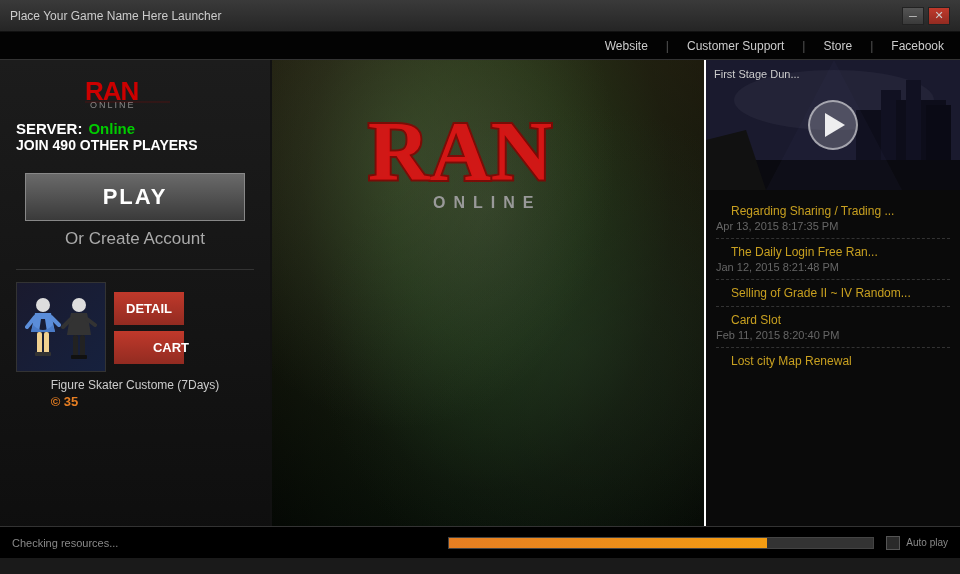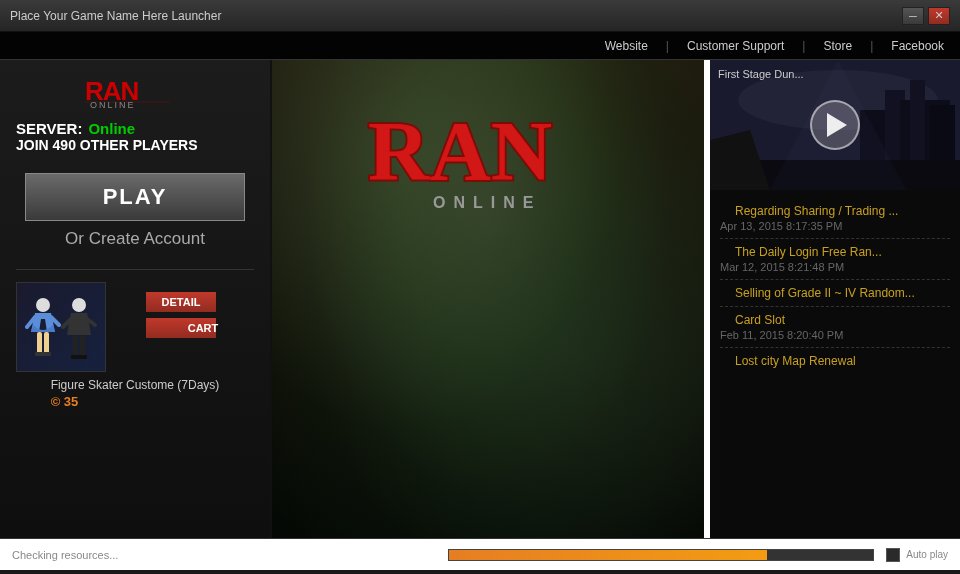--- a/index.html
+++ b/index.html
@@ -199,29 +199,28 @@
     }
 
     .item-controls {
       display: flex;
       flex-direction: column;
       gap: 6px;
       padding-top: 10px;
     }
     .item-btn {
       width: 70px;
-      height: 20px;
-      font-size: 11px;
+      height: 33px;
+      font-size: 13px;
       font-weight: bold;
       cursor: pointer;
       display: flex;
       align-items: center;
       justify-content: center;
       border: none;
-      margin-left: 32px;
     }
     .detail-btn {
       background: linear-gradient(to bottom, #c0392b, #922b21);
       color: #fff;
     }
     .cart-btn {
       background: linear-gradient(to bottom, #c0392b, #922b21);
       color: #fff;
       padding-left: 44px;
     }
@@ -272,21 +271,21 @@
       z-index: 2;
     }
 
     
     .right-panel {
       width: 256px;
       min-width: 256px;
       background: rgba(10,10,10,0.95);
       display: flex;
       flex-direction: column;
-      border-left: 6px solid #ffffff;
+      border-left: 2px solid #ffffff;
     }
 
     
     .video-thumb {
       width: 100%;
       height: 130px;
       background: linear-gradient(135deg, #1a1a2e, #2d2d5e, #3a2a1a);
       position: relative;
       display: flex;
       align-items: center;
@@ -355,28 +354,28 @@
     .news-item-date {
       color: #666;
       font-size: 11px;
       margin-top: 2px;
     }
 
     
     .status-bar {
       width: 100%;
       height: 32px;
-      background: #ffffff;
+      background: #000000;
       border-top: 1px solid #333;
       display: flex;
       align-items: center;
       padding: 0 12px;
       gap: 12px;
       position: absolute;
-      bottom: 4px;
+      bottom: 16px;
       left: 0;
     }
     .status-text {
       color: #888;
       font-size: 11px;
       flex: 1;
     }
     .progress-container {
       flex: 1;
       max-width: 500px;
@@ -552,21 +551,21 @@
 
     <div class="news-section">
 
       <div class="news-item">
         <div class="news-item-title">Regarding Sharing / Trading ...</div>
         <div class="news-item-date">Apr 13, 2015 8:17:35 PM</div>
       </div>
 
       <div class="news-item">
         <div class="news-item-title">The Daily Login Free Ran...</div>
-        <div class="news-item-date">Mar 12, 2015 8:21:48 PM</div>
+        <div class="news-item-date">Jan 12, 2015 8:21:48 PM</div>
       </div>
 
       <div class="news-item">
         <div class="news-item-title">Selling of Grade II ~ IV Random...</div>
       </div>
 
       <div class="news-item">
         <div class="news-item-title">Card Slot</div>
         <div class="news-item-date">Feb 11, 2015 8:20:40 PM</div>
       </div>

